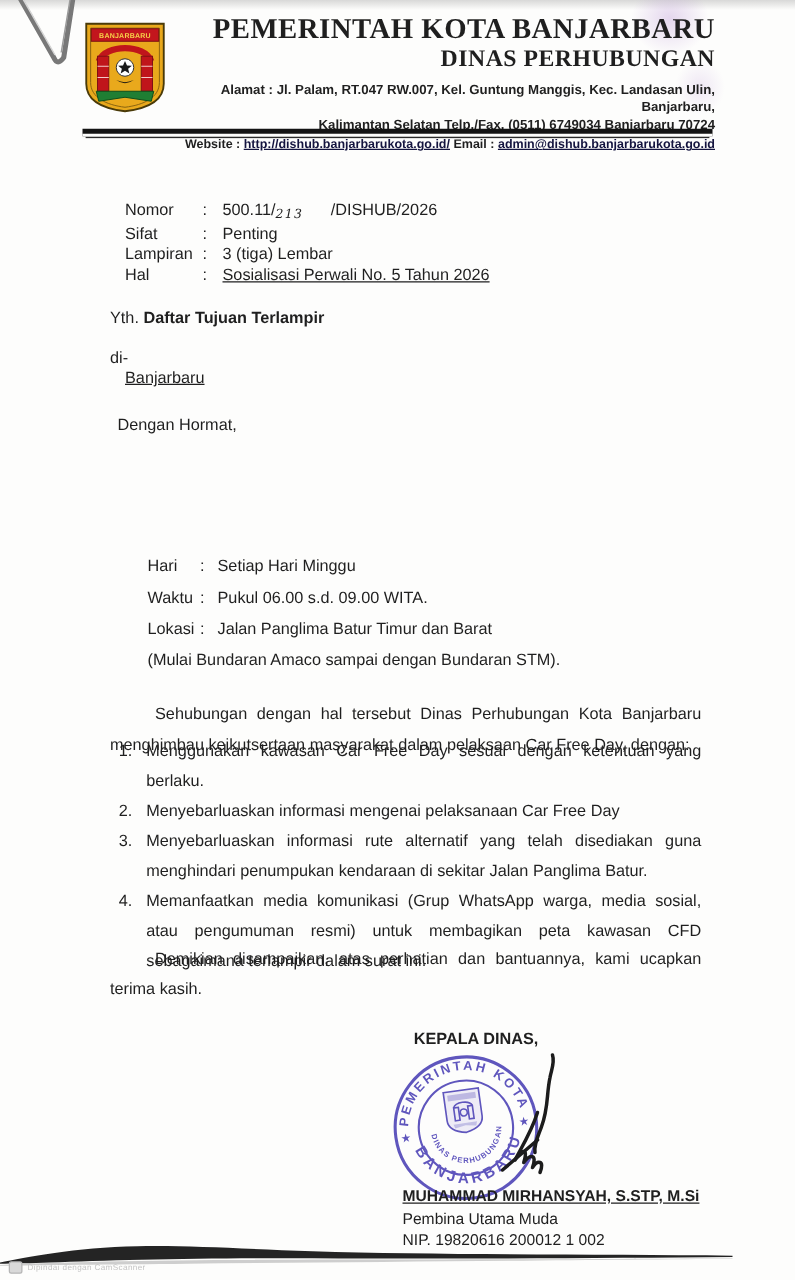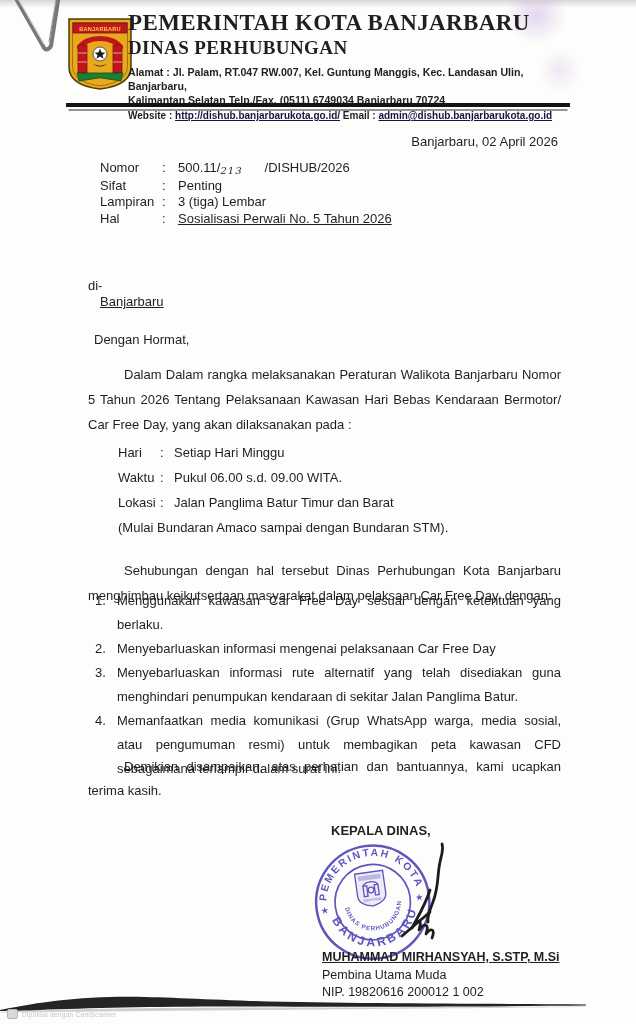--- a/index.html
+++ b/index.html
@@ -12,21 +12,21 @@
     background:linear-gradient(to bottom, rgba(120,120,120,.28), rgba(120,120,120,0));}
   .smudge{position:absolute;border-radius:50%;pointer-events:none;}
   .s1{left:505px;top:-14px;width:62px;height:58px;
     background:radial-gradient(closest-side, rgba(187,152,214,.38), rgba(187,152,214,0));}
   .s2{left:540px;top:48px;width:40px;height:44px;
     background:radial-gradient(closest-side, rgba(187,152,214,.22), rgba(187,152,214,0));}
   .paperclip{position:absolute;left:2px;top:-6px;width:70px;height:78px;}
 
   
   .logo{position:absolute;left:65px;top:15px;width:70px;height:76px;}
-  .head-text{position:absolute;left:128px;top:10px;width:444px;text-align:left;}
+  .head-text{position:absolute;left:128px;top:10px;width:444px;text-align:right;}
   .t1{font-family:"Liberation Serif", serif;font-weight:bold;font-size:23px;
       letter-spacing:.4px;line-height:26px;}
   .t2{font-family:"Liberation Serif", serif;font-weight:bold;font-size:19px;
       letter-spacing:.4px;line-height:22px;margin-top:1px;}
   .addr{font-size:10.6px;font-weight:bold;line-height:14px;margin-top:6px;}
   .addr2{font-size:10.6px;font-weight:bold;line-height:14px;}
   .webline{font-size:10px;font-weight:bold;line-height:14px;margin-top:2px;}
   .lnk{text-decoration:underline;color:#14143f;}
   .rule{position:absolute;left:66px;top:103px;width:504px;height:4px;
         background:#141414;border-bottom:2px solid #fdfdfc;box-shadow:0 4px 0 -2.5px #2a2a2a;}
@@ -113,21 +113,20 @@
 
   <div class="head-text">
     <div class="t1">PEMERINTAH KOTA BANJARBARU</div>
     <div class="t2">DINAS PERHUBUNGAN</div>
     <div class="addr">Alamat : Jl. Palam, RT.047 RW.007, Kel. Guntung Manggis, Kec. Landasan Ulin, Banjarbaru,</div>
     <div class="addr2">Kalimantan Selatan Telp./Fax. (0511) 6749034 Banjarbaru 70724</div>
     <div class="webline"><span>Website :</span>&nbsp;<span class="lnk">http://dishub.banjarbarukota.go.id/</span>&nbsp;<span>Email :</span>&nbsp;<span class="lnk">admin@dishub.banjarbarukota.go.id</span></div>
   </div>
   <div class="rule"></div>
 
-  <div class="date">Banjarbaru, 02 April 2026</div>
 
   <div class="meta">
     <div class="mrow">
       <span class="mlabel">Nomor</span>
       <span class="mcolon">:</span>
       <span class="mval"><span>500.11/</span><span class="hand">213</span><span class="msuffix">/DISHUB/2026</span></span>
     </div>
     <div class="mrow">
       <span class="mlabel">Sifat</span>
       <span class="mcolon">:</span>
@@ -138,25 +137,25 @@
       <span class="mcolon">:</span>
       <span class="mval">3 (tiga) Lembar</span>
     </div>
     <div class="mrow">
       <span class="mlabel">Hal</span>
       <span class="mcolon">:</span>
       <span class="mval u">Sosialisasi Perwali No. 5 Tahun 2026</span>
     </div>
   </div>
 
+  <div class="recipient"><span>Yth.</span>&nbsp;<span class="bold">Daftar Tujuan Terlampir</span></div>
   <div class="di">di-</div>
   <div class="city">Banjarbaru</div>
 
   <div class="greet">Dengan Hormat,</div>
-  <p class="para p1">Dalam Dalam rangka melaksanakan Peraturan Walikota Banjarbaru Nomor 5 Tahun 2026 Tentang Pelaksanaan Kawasan Hari Bebas Kendaraan Bermotor/ Car Free Day, yang akan dilaksanakan pada :</p>
 
   <div class="sched">
     <div class="srow">
       <span class="slabel">Hari</span>
       <span class="scolon">:</span>
       <span>Setiap Hari Minggu</span>
     </div>
     <div class="srow">
       <span class="slabel">Waktu</span>
       <span class="scolon">:</span>

